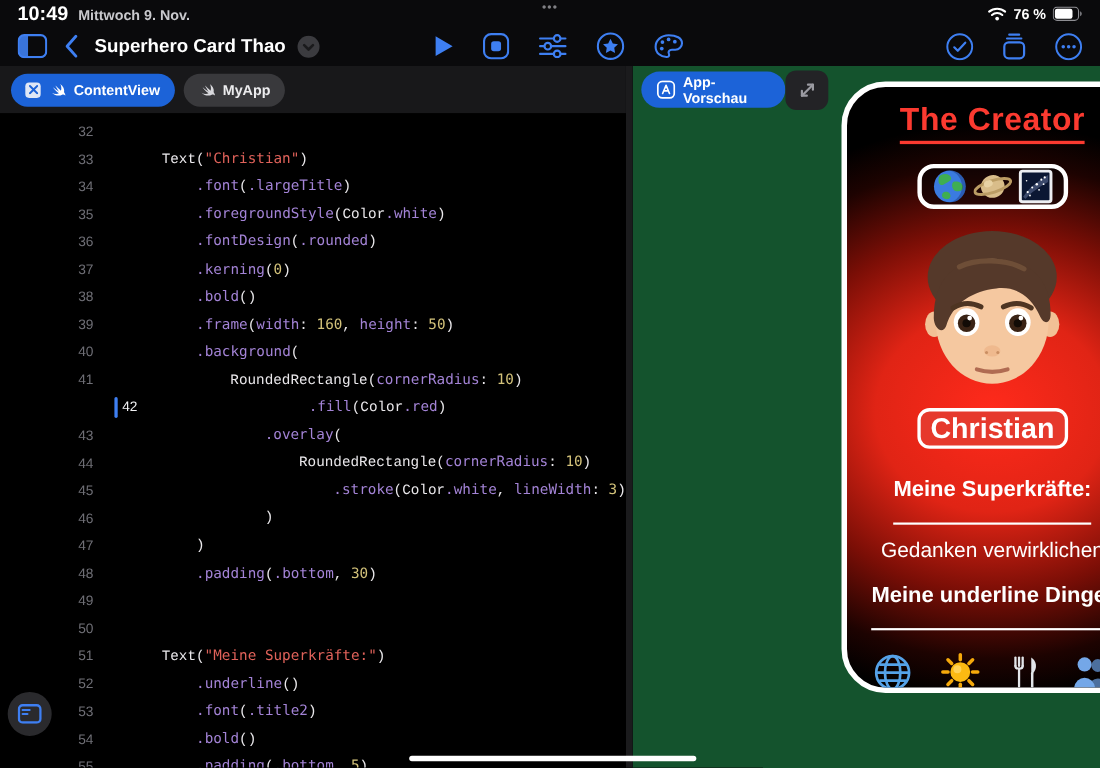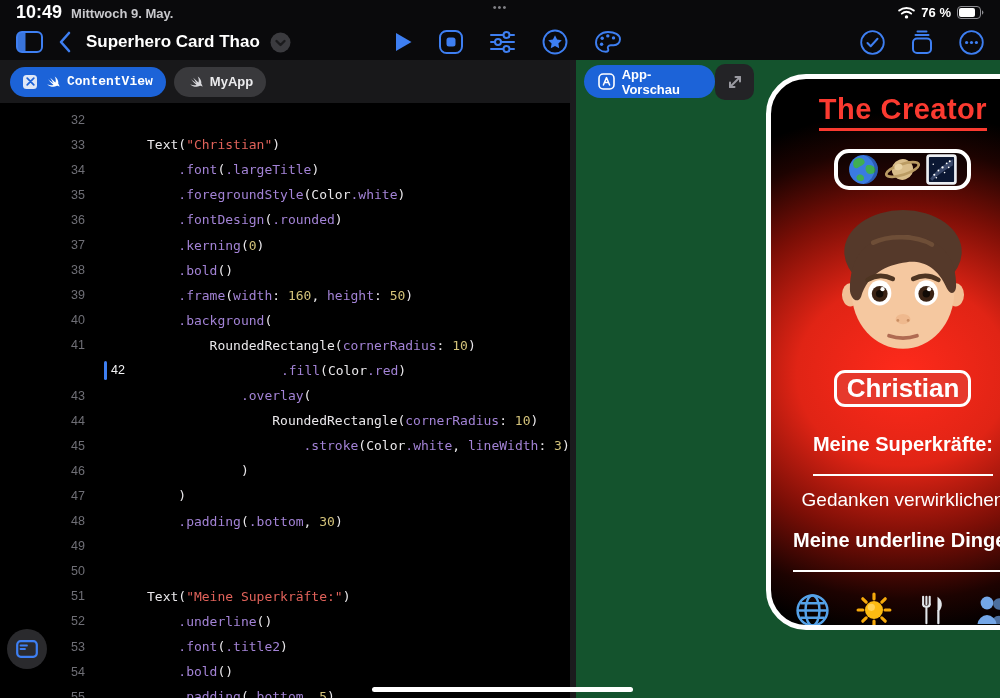--- a/index.html
+++ b/index.html
@@ -21,33 +21,33 @@
   .tb-title { color:#fff; font-size:17px; font-weight:700; }
   .tb-center { position:absolute; left:394px; display:flex; align-items:center; gap:26px; }
   .tb-right { margin-left:auto; margin-right:16px; display:flex; align-items:center; gap:24px; }
   .icon-btn { display:flex; align-items:center; justify-content:center; cursor:pointer; }
 
   
   .main { display:flex; height:638px; }
   .left-pane { width:655px; background:#000; border-right:6px solid #1b1b1d; display:flex; flex-direction:column; position:relative; }
   .tab-strip { height:43px; background:#18181a; display:flex; align-items:center; gap:8px; padding-left:10px; }
   .tab { height:30px; border-radius:15px; display:flex; align-items:center; gap:7px; padding:0 13px; font-size:13px; font-weight:600; color:#fff; cursor:pointer; }
-  .tab.active { background:var(--tab-active-blue);font-family:Liberation Mono, monospace; }
+  .tab.active { background:var(--tab-active-blue); }
   .tab.inactive { background:#39393c; color:#ececee;align-items:center; }
   .close-box { width:14px; height:14px; border-radius:3.5px; background:rgba(240,242,248,.92); display:flex; align-items:center; justify-content:center; }
 
   .editor { flex:1; position:relative; overflow:hidden; background:#000; padding-top:4px;
             font-family:"DejaVu Sans Mono", monospace; font-size:13px; }
   .cl { display:flex; height:25.1px; align-items:center; position:relative; }
   .ln { width:85px; text-align:right; color:#6f6f76; font-size:12.5px; flex:none;
         font-family:"Liberation Sans", sans-serif;padding-left:44px; }
   .cl.active .ln { color:#f2f2f4;margin-left:40px; }
   .caret { position:absolute; left:104px; top:3px; width:3px; height:19px; border-radius:1.5px; background:var(--accent-blue); }
   .cc { padding-left:62px; white-space:pre; }
-  .tok-p { color:var(--code-plain); }
+  .tok-p { color:var(--code-plain);font-family:Liberation Mono, monospace; }
   .tok-m { color:var(--code-member); }
   .tok-s { color:var(--code-string); }
   .tok-num { color:var(--code-number); }
 
   .float-btn { position:absolute; left:7px; bottom:29px; width:40px; height:40px; border-radius:50%;
                background:rgba(46,46,49,.92); display:flex; align-items:center; justify-content:center; cursor:pointer; }
   .h-scrollbar { position:absolute; bottom:6px; left:372px; width:261px; height:5px; border-radius:3px; background:#fff; }
 
   
   .right-pane { flex:1; background:#14532d; display:flex; flex-direction:row; }
@@ -74,21 +74,21 @@
   .sp-text { margin-top:13px; font-size:19px; color:#fff; }
   .things-heading { margin-top:18px; }
   .bottom-icons { margin-top:20px; width:100%; padding:0 24px; display:flex; justify-content:space-between; align-items:center; }
 </style>
 </head>
 <body>
 
 <div class="status-bar">
   <div class="sb-left">
     <span class="sb-time">10:49</span>
-    <span class="sb-date">Mittwoch 9. May.</span>
+    <span class="sb-date">Mittwoch 9. Nov.</span>
   </div>
   <span class="sb-handle">•••</span>
   <div class="sb-right">
     <span class="icon-btn">
       <svg width="17" height="13" viewBox="0 0 17 13">
           <path d="M1.2,4.6 a11.3,11.3 0 0 1 14.6,0" fill="none" stroke="#fff" stroke-width="1.9" stroke-linecap="round"></path>
           <path d="M3.8,7.6 a7,7 0 0 1 9.4,0" fill="none" stroke="#fff" stroke-width="1.9" stroke-linecap="round"></path>
           <circle cx="8.5" cy="10.9" r="1.7" fill="#fff"></circle>
         </svg>
     </span>

